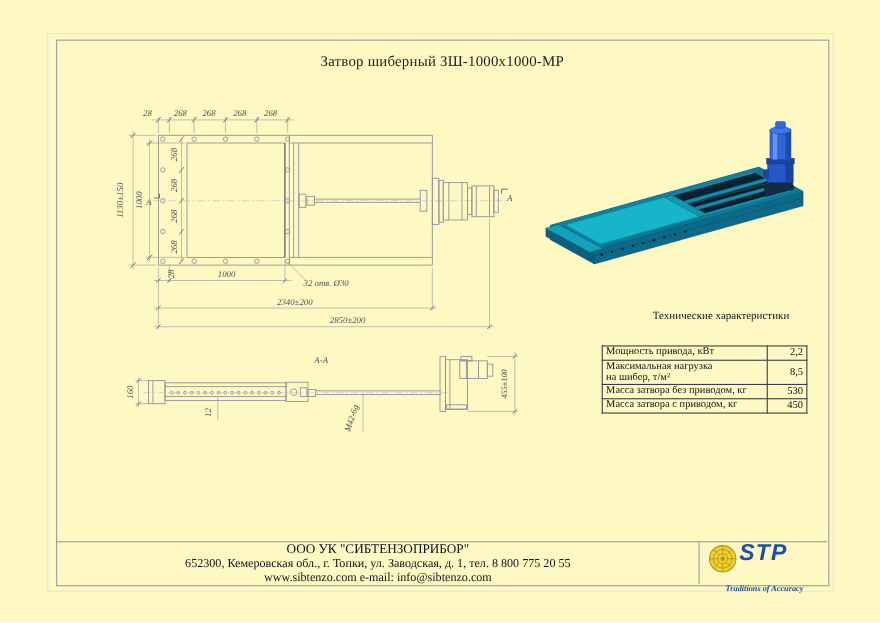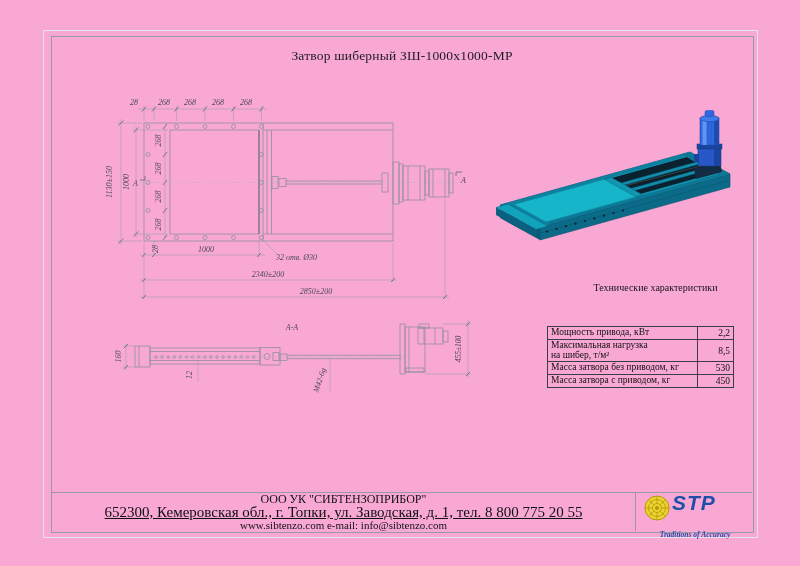--- a/index.html
+++ b/index.html
@@ -1,34 +1,34 @@
 <!DOCTYPE html>
 <html><head>
 <meta charset="utf-8">
 <style>
   html,body{margin:0;padding:0;background:#ffffff;width:800px;height:566px;overflow:hidden;
     font-family:"Liberation Serif",serif;}
-  .stage{position:relative;width:800px;height:566px;background:#f9a8d4;}
+  .stage{position:relative;width:800px;height:566px;background:#fef9c3;}
   .page-outer{position:absolute;left:43px;top:30px;width:713px;height:506px;border:1px solid #e3e3ec;}
   .frame{position:absolute;left:51px;top:36px;width:701px;height:495px;border:1px solid #9a9aa6;}
   .doc-title{position:absolute;left:51px;top:48px;width:702px;text-align:center;
     font-size:13.5px;color:#1c1c22;letter-spacing:.2px;}
   
   .spec-title{position:absolute;left:565px;top:282px;width:181px;text-align:center;
     font-size:10px;color:#16161c;}
-  .spec-table{position:absolute;left:547px;top:326px;border-collapse:collapse;}
+  .spec-table{position:absolute;left:547px;top:314px;border-collapse:collapse;}
   .spec-table td{border:1px solid #3c3c46;font-size:9.5px;color:#111;padding:0 3px;vertical-align:middle;}
   .spec-label{width:143px;white-space:pre-line;line-height:1.05;}
   .spec-value{width:29px;text-align:right;margin-top:23px;}
   .r1{height:13px}.r2{height:22px}.r3{height:13px}.r4{height:13px}
   
   .footer-line{position:absolute;left:51px;top:492px;width:701px;height:39px;border-top:1px solid #9a9aa6;}
   .footer-text{position:absolute;left:52px;top:493px;width:583px;height:38px;text-align:center;color:#101014;}
   .f1{font-size:12px;line-height:13px;}
-  .f2{font-size:15px;line-height:12.5px;text-decoration:underline;}
+  .f2{font-size:11px;line-height:12.5px;}
   .f3{font-size:11px;line-height:12.5px;}
   .logo-cell{position:absolute;left:635px;top:493px;width:117px;height:38px;border-left:1px solid #9a9aa6;}
   .logo-stp{position:absolute;left:36px;top:-2px;font-family:"Liberation Sans",sans-serif;
     font-weight:bold;font-style:italic;font-size:21px;color:#1e4fa8;letter-spacing:1px;}
   .logo-tag{position:absolute;left:4px;top:27px;width:110px;text-align:center;
     font-style:italic;font-weight:bold;font-size:7.5px;color:#1e4fa8;margin-top:10px;}
   
   svg{position:absolute;}
   .ln{stroke:#8f8f99;fill:none;stroke-width:.8;}
   .lnd{stroke:#6e6e78;fill:none;stroke-width:1.1;}

